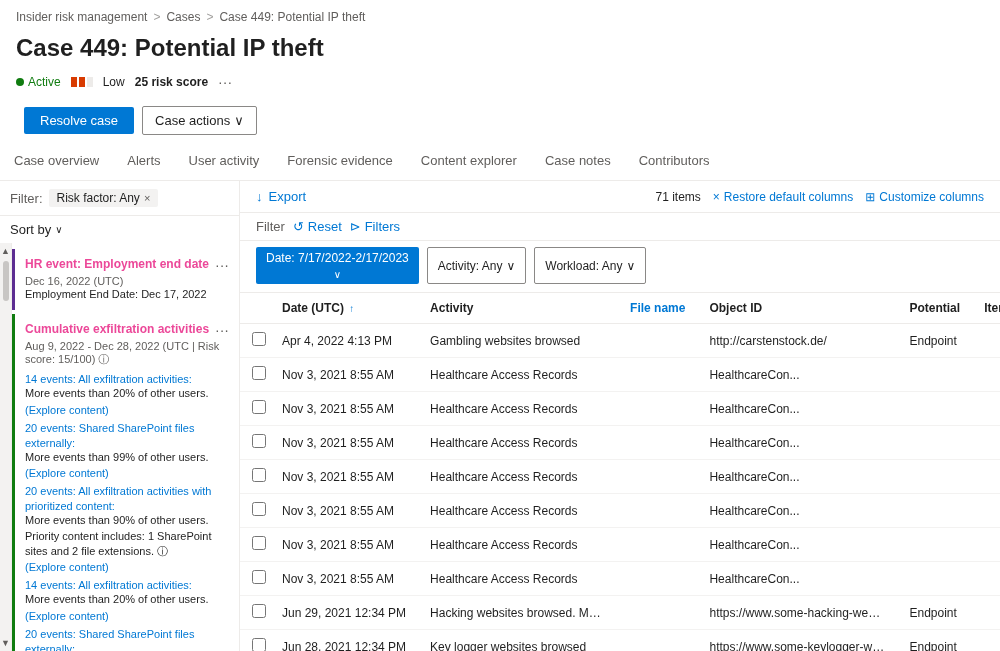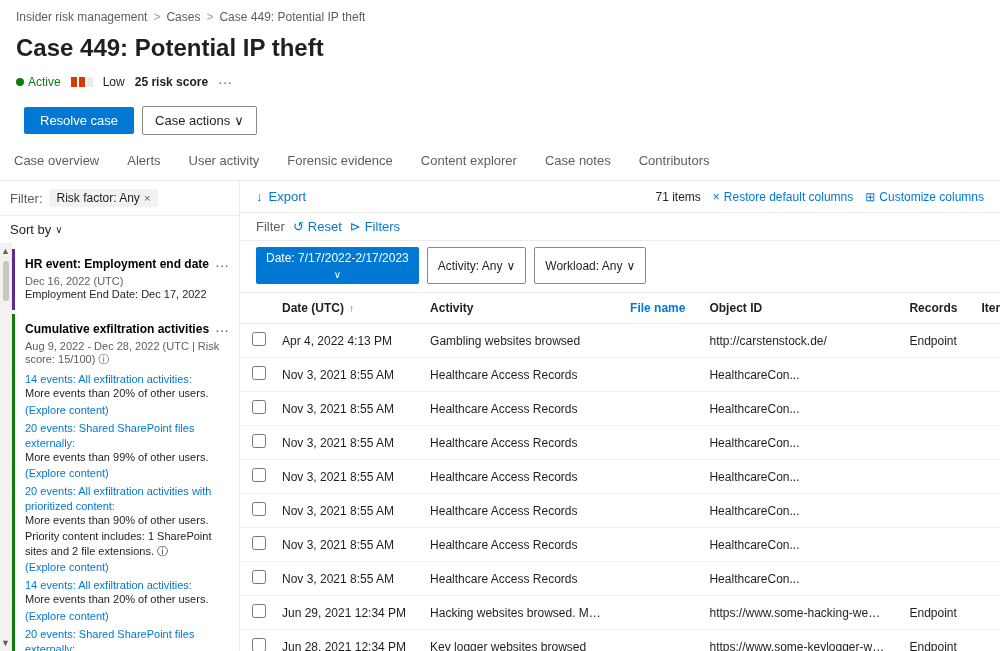--- a/index.html
+++ b/index.html
@@ -38,21 +38,21 @@
     .sort-bar { padding: 6px 10px; display: flex; align-items: center; gap: 4px; font-size: 13px; color: #1f1f1f; cursor: pointer; }
     .sort-bar .chevron { font-size: 10px; }
 
     .scroll-container { display: flex; flex: 1; overflow: hidden; }
 
     .events-list { flex: 1; overflow-y: auto; padding: 6px 0; }
     .event-item { padding: 8px 10px; border-left: 3px solid transparent; margin-bottom: 4px; }
     .event-item.purple { border-left-color: #5c2d91; }
     .event-item.green { border-left-color: #107c10; }
     .event-header { display: flex; justify-content: space-between; align-items: flex-start; }
-    .event-title { font-size: 12px; font-weight: 600; color: #000000; flex: 1; }
+    .event-title { font-size: 12px; font-weight: 600; color: #ec4899; flex: 1; }
     .event-menu { color: #605e5c; cursor: pointer; font-size: 14px; padding-left: 4px; }
     .event-date { font-size: 11px; color: #605e5c; margin-top: 2px; }
     .event-links { margin-top: 4px; }
     .event-link { color: #0078d4; font-size: 11px; cursor: pointer; }
     .event-text { font-size: 11px; color: #1f1f1f; margin-top: 0; line-height: 1.4; }
 
     .right-panel { flex: 1; display: flex; flex-direction: column; overflow: hidden; }
     .right-toolbar { padding: 8px 16px; display: flex; align-items: center; justify-content: space-between; border-bottom: 1px solid #edebe9; }
     .export-btn { display: flex; align-items: center; gap: 6px; color: #0078d4; cursor: pointer; font-size: 13px; }
     .right-actions { display: flex; align-items: center; gap: 12px; font-size: 12px; color: #605e5c; }
@@ -240,21 +240,21 @@
 
       <div class="table-container">
         <table>
           <thead>
             <tr>
               <th class="checkbox-cell"></th>
               <th>Date (UTC) <span class="sort-indicator">↑</span></th>
               <th>Activity</th>
               <th class="active-sort">File name</th>
               <th>Object ID</th>
-              <th>Records</th>
+              <th>Potential</th>
               <th>Item type</th>
             </tr>
           </thead>
           <tbody id="table-body">
           <tr>
     <td class="checkbox-cell"><input type="checkbox" class="cb" style=""></td>
     <td>Apr 4, 2022 4:13 PM</td>
     <td>Gambling websites browsed</td>
     <td></td>
     <td>http://carstenstock.de/</td>

